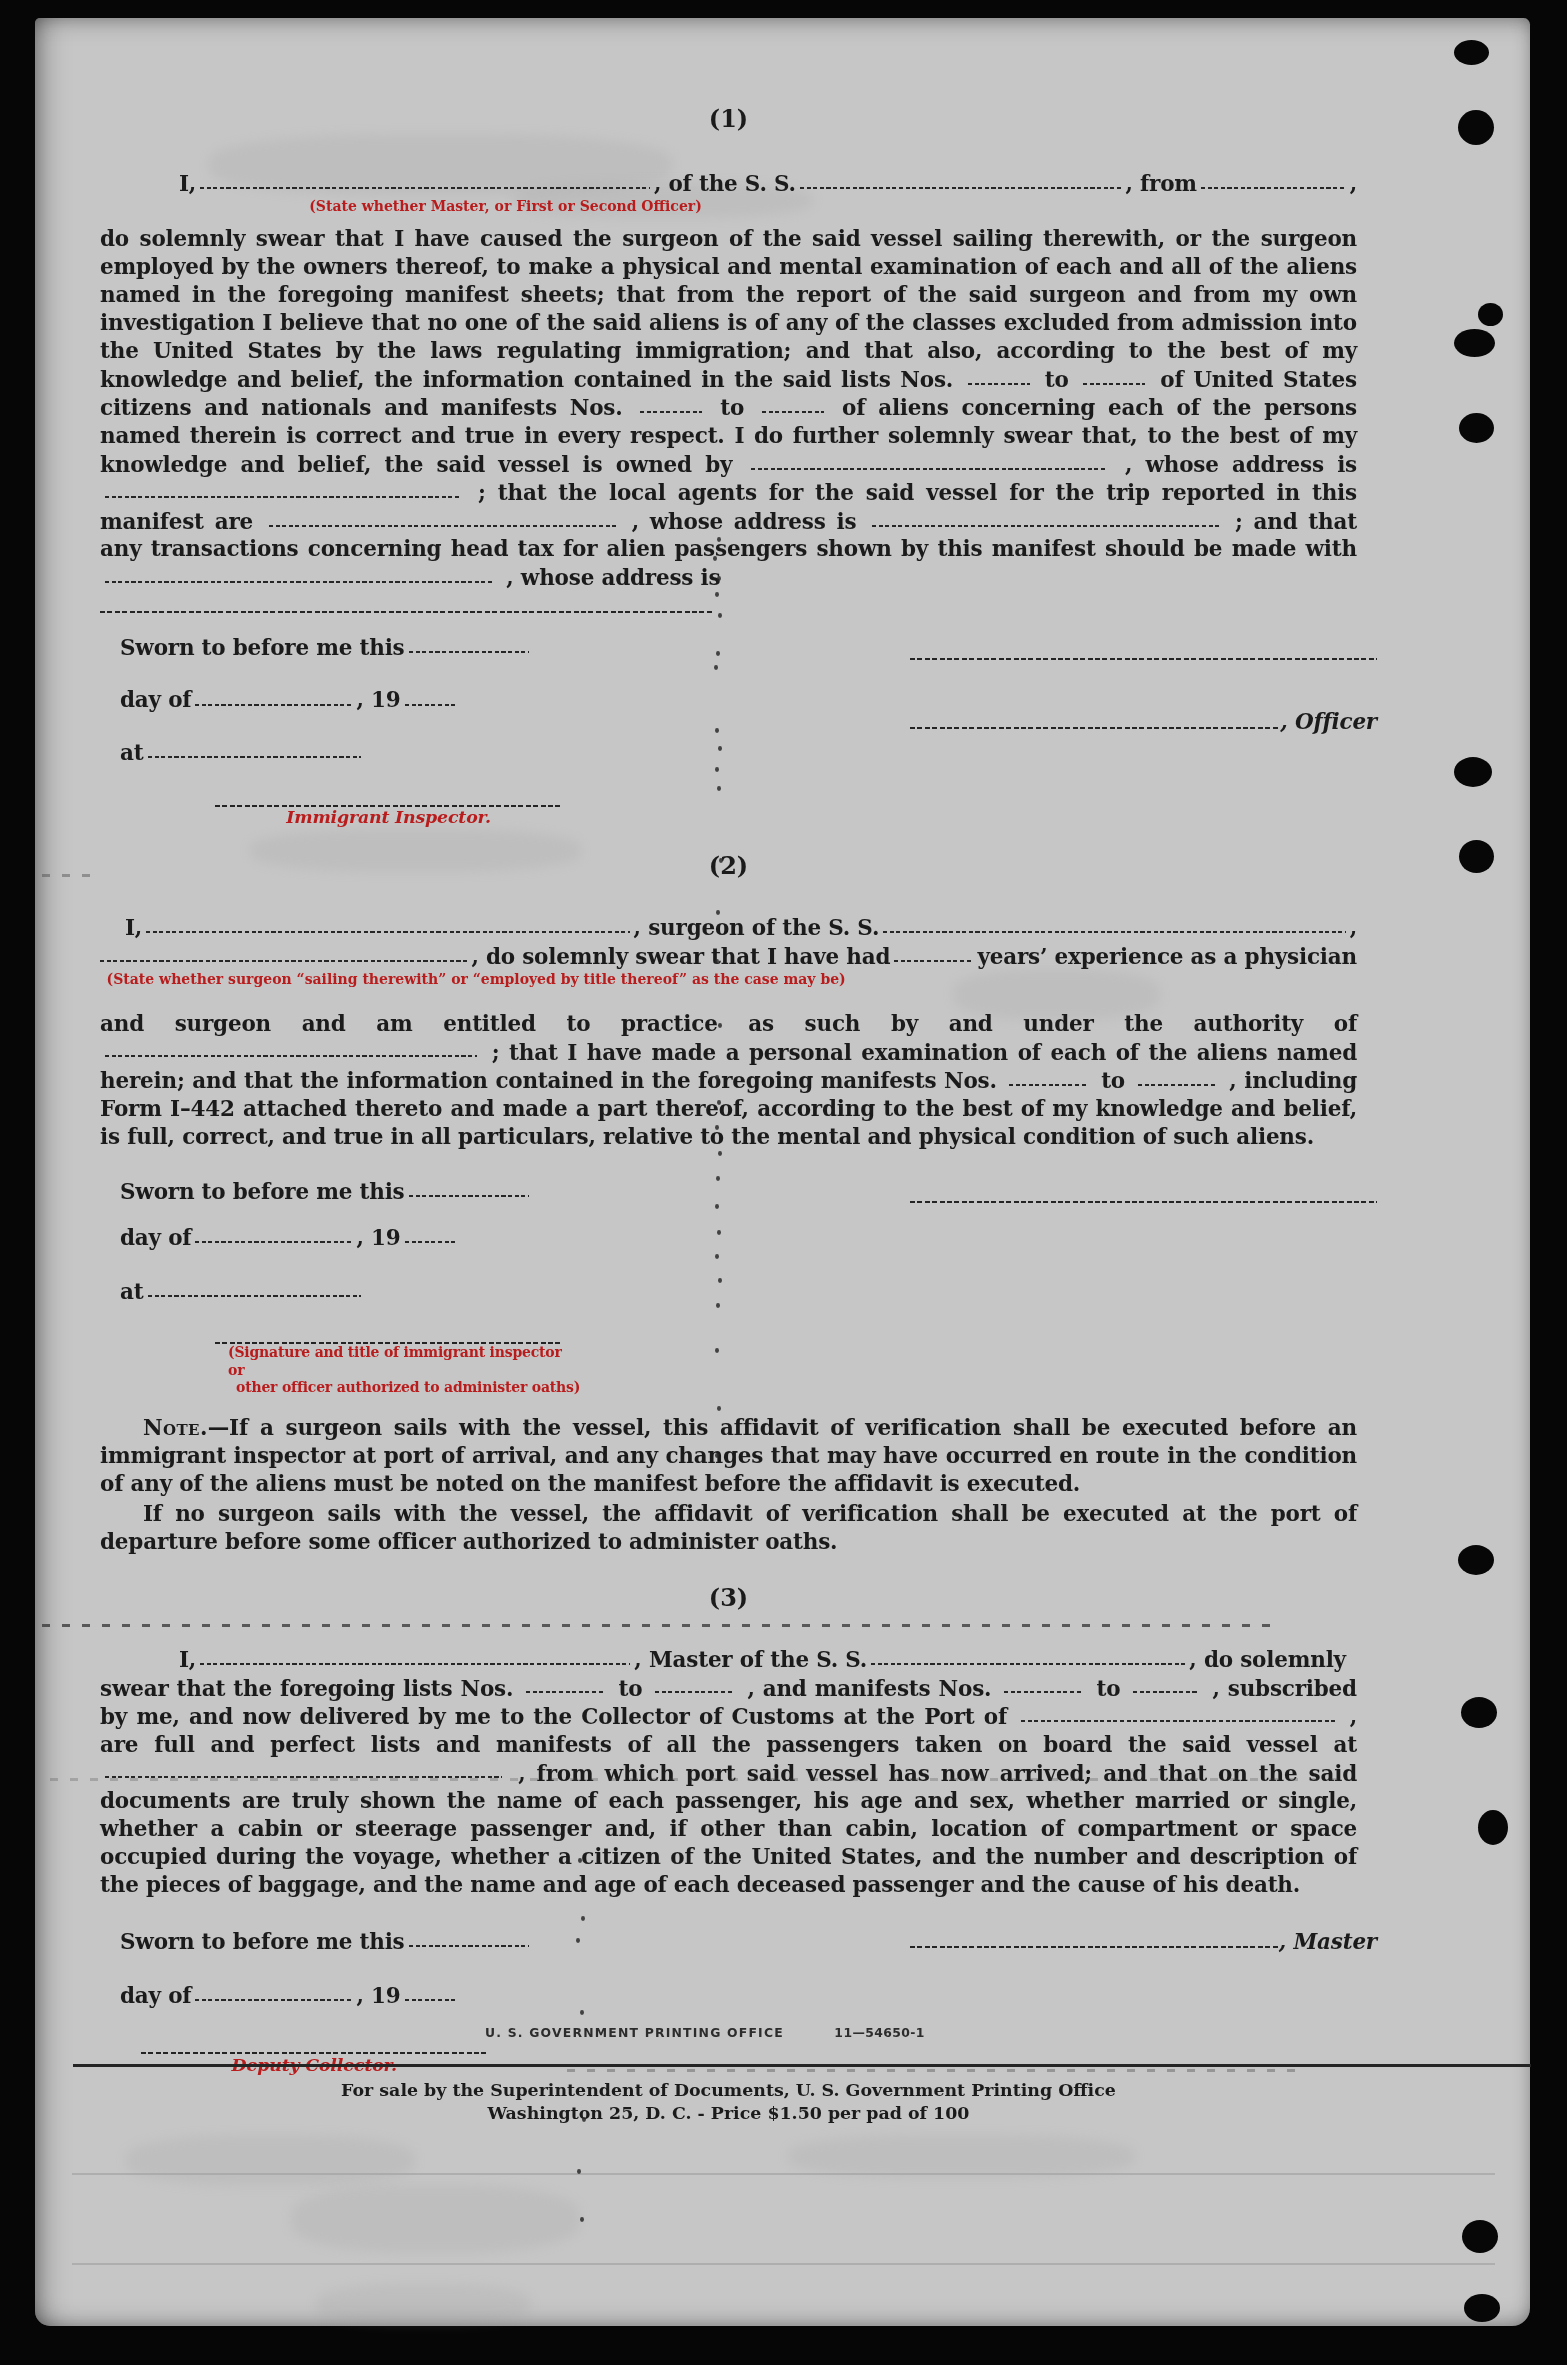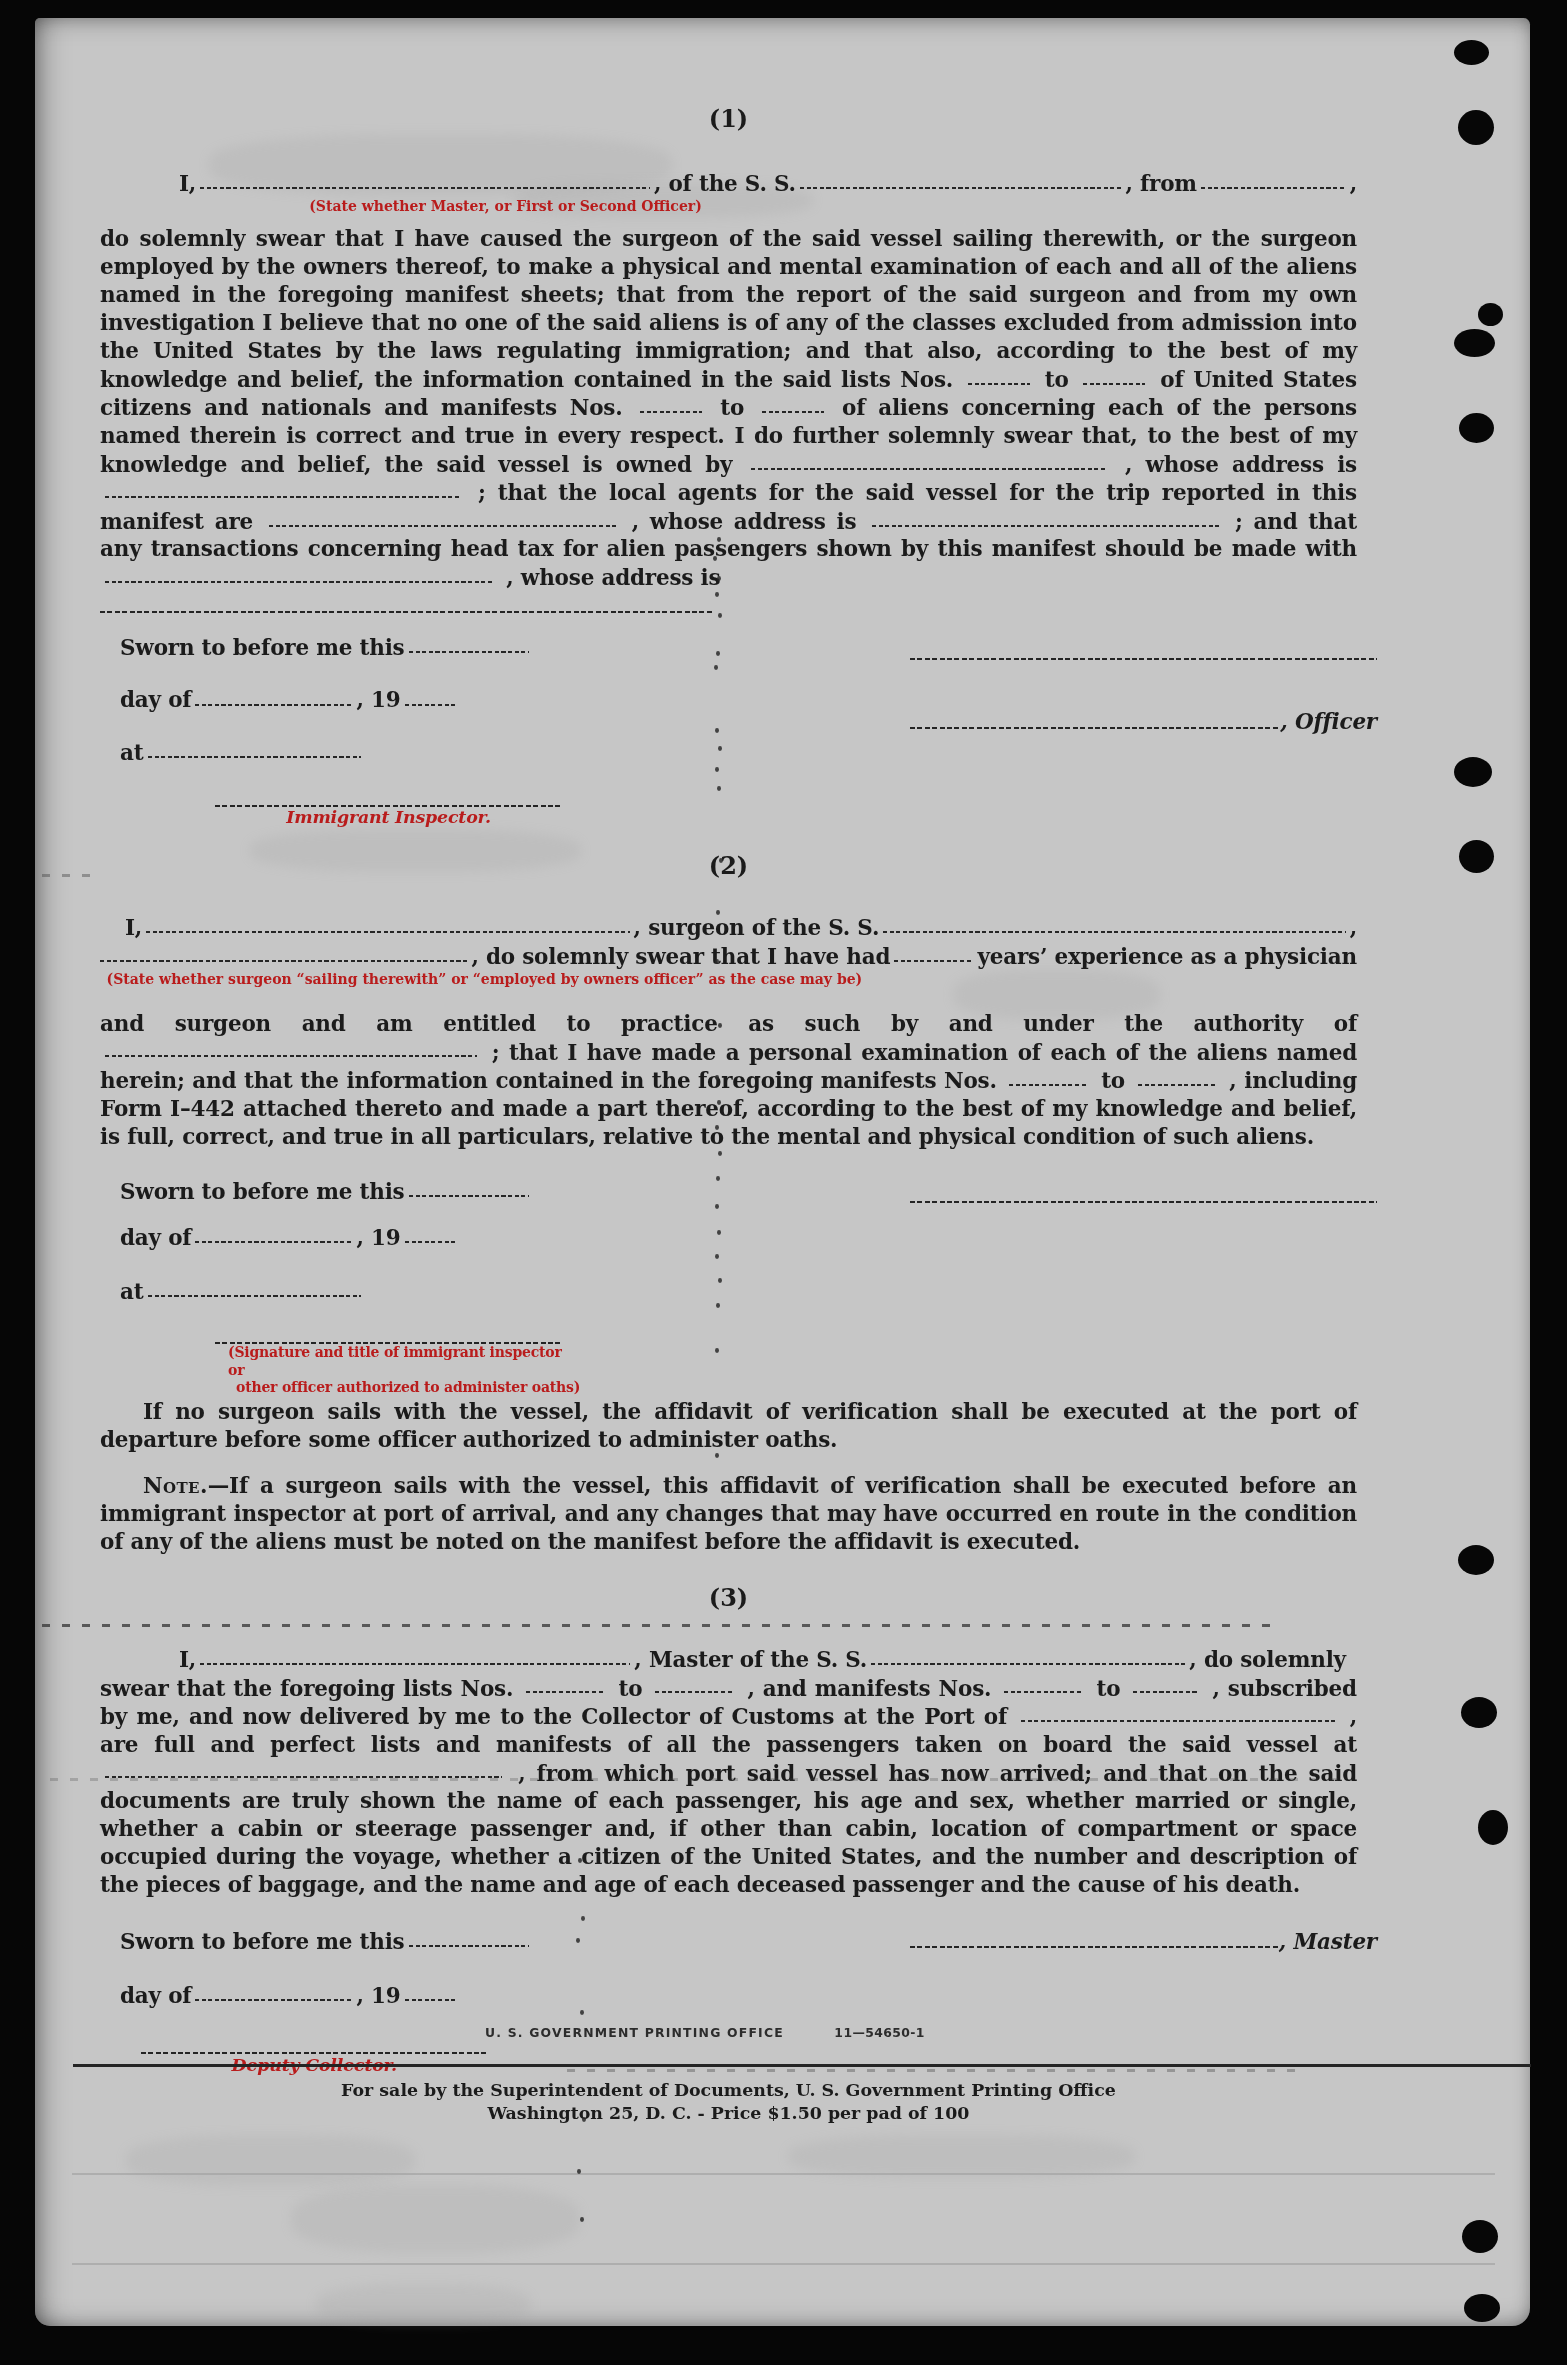--- a/index.html
+++ b/index.html
@@ -128,21 +128,21 @@
           <span class="txt">, surgeon of the S. S.</span>
           <span class="blank" style="width:463px;"></span>
           <span class="txt">,</span>
         </div>
         <div class="row" style="margin-top:0.8px;">
           <span class="blank" style="width:405px;margin-left:0;"></span>
           <span class="txt">, do solemnly swear that I have had</span>
           <span class="blank" style="width:87px;"></span>
           <span class="txt">years’ experience as a physician</span>
         </div>
-        <div class="caption" style="margin-left:6.6px;">(State whether surgeon “sailing therewith” or “employed by owners officer” as the case may be)</div>
+        <div class="caption" style="margin-left:6.6px;">(State whether surgeon “sailing therewith” or “employed by title thereof” as the case may be)</div>
 
         <div class="para" style="margin-top:21.5px;">
           <span>and surgeon and am entitled to practice as such by and under the authority of</span>
           <span class="blank" style="width:372px;"></span>
           <span>; that I have made a personal examination of each of the aliens named herein; and that the information contained in the foregoing manifests Nos.</span>
           <span class="blank" style="width:79px;"></span>
           <span>to</span>
           <span class="blank" style="width:79px;"></span>
           <span>, including Form I–442 attached thereto and made a part thereof, according to the best of my knowledge and belief, is full, correct, and true in all particulars, relative to the mental and physical condition of such aliens.</span>
         </div>
@@ -163,24 +163,24 @@
             <span class="blank" style="width:213px;"></span>
           </div>
           <div class="sigline" style="width:347px;margin:16.5px 0 0 95px;"></div>
           <div class="caption" style="margin-left:108px;width:347px;">(Signature and title of immigrant inspector or</div>
           <div class="caption" style="margin-left:116px;width:347px;">other officer authorized to administer oaths)</div>
           <div class="rcol" style="top:5px;">
             <div class="sigline" style="width:467px;"></div>
           </div>
         </div>
 
-        <div class="para noteindent" style="margin-top:1.7px;">If no surgeon sails with the vessel, the affidavit of verification shall be executed at the port of departure before some officer authorized to administer oaths.</div>
         <div class="para noteindent" style="margin-top:18px;">
           <span class="smcaps">Note.</span><span>—If a surgeon sails with the vessel, this affidavit of verification shall be executed before an immigrant inspector at port of arrival, and any changes that may have occurred en route in the condition of any of the aliens must be noted on the manifest before the affidavit is executed.</span>
         </div>
+        <div class="para noteindent" style="margin-top:1.7px;">If no surgeon sails with the vessel, the affidavit of verification shall be executed at the port of departure before some officer authorized to administer oaths.</div>
       </section>
 
       <section class="sec" style="top:1566px;">
         <div class="heading">(3)</div>
         <div class="dashes" style="position:absolute;left:-58px;top:40px;width:1232px;opacity:.8;"></div>
 
         <div class="row" style="margin-top:33px;padding-left:79px;">
           <span class="txt">I,</span>
           <span class="blank" style="width:430px;"></span>
           <span class="txt">, Master of the S. S.</span>

